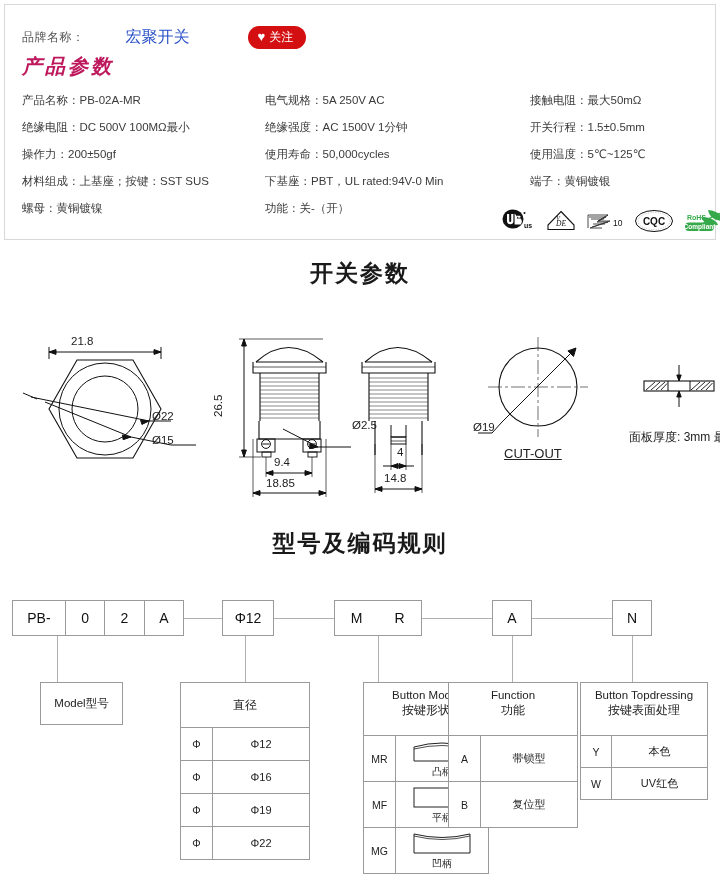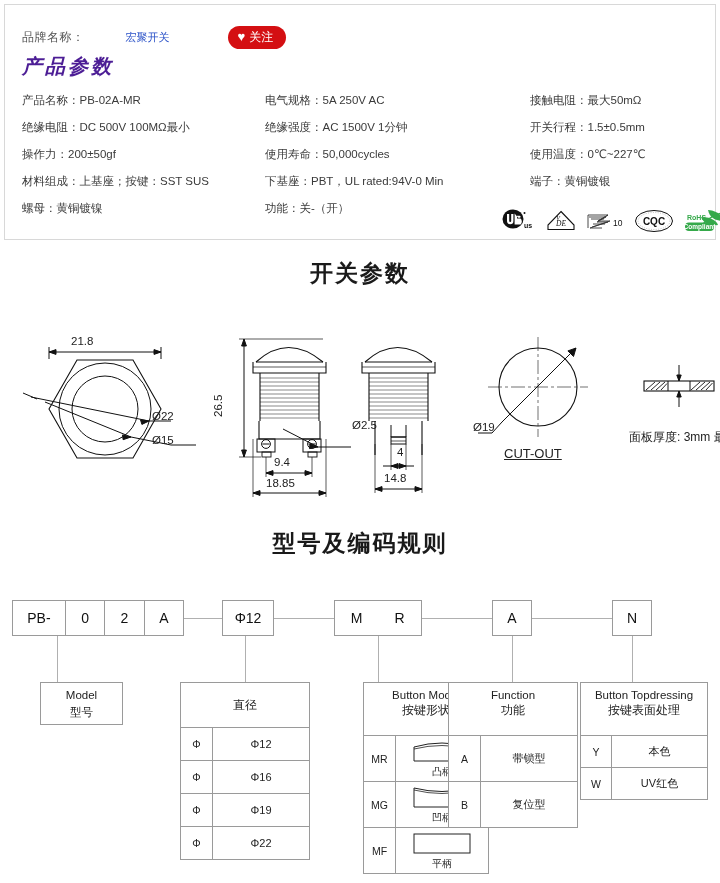--- a/index.html
+++ b/index.html
@@ -35,21 +35,21 @@
     align-items: center;
     height: 24px;
     gap: 40px;
   }
   .brand-label {
     font-size: 12px;
     color: #555;
     letter-spacing: .5px;
   }
   .brand-name {
-    font-size: 11px;
+    font-size: 16px;
     color: #2b52c8;
     margin-left: 1px;
     text-decoration: none;
   }
   .follow-btn {
     margin-left: 18px;
     background: #d40f12;
     color: #fff;
     border-radius: 13px;
     height: 23px;
@@ -71,21 +71,21 @@
 
   .section-title-cursive {
     position: absolute;
     left: 17px;
     top: 48px;
     font-family: "Liberation Serif", "DejaVu Serif", serif;
     font-size: 20px;
     font-weight: bold;
     font-style: italic;
     letter-spacing: 3px;
-    color: #4c1d95;
+    color: #be185d;
   }
 
   .spec-grid {
     position: absolute;
     left: 0;
     top: 88px;
     width: 712px;
   }
   .spec-row {
     display: flex;
@@ -233,21 +233,21 @@
     margin-top: 1px;
     color: #222;
   }
 
   
   .model-box {
     position: absolute;
     border: 1px solid #9a9a9a;
     box-sizing: border-box;
     display: flex;
-    flex-direction: column;
+    flex-direction: row;
     align-items: center;
     justify-content: center;
     font-size: 11.5px;
     color: #222;
     line-height: 17px;
     background: #fff;
   }
 </style>
 </head>
 <body>
@@ -272,21 +272,21 @@
       <div class="spec-cell spec-c3">接触电阻：最大50mΩ</div>
     </div>
     <div class="spec-row">
       <div class="spec-cell spec-c1">绝缘电阻：DC 500V 100MΩ最小</div>
       <div class="spec-cell spec-c2">绝缘强度：AC 1500V 1分钟</div>
       <div class="spec-cell spec-c3">开关行程：1.5±0.5mm</div>
     </div>
     <div class="spec-row">
       <div class="spec-cell spec-c1">操作力：200±50gf</div>
       <div class="spec-cell spec-c2">使用寿命：50,000cycles</div>
-      <div class="spec-cell spec-c3">使用温度：0℃~227℃</div>
+      <div class="spec-cell spec-c3">使用温度：5℃~125℃</div>
     </div>
     <div class="spec-row">
       <div class="spec-cell spec-c1">材料组成：上基座；按键：SST SUS</div>
       <div class="spec-cell spec-c2">下基座：PBT，UL rated:94V-0 Min</div>
       <div class="spec-cell spec-c3">端子：黄铜镀银</div>
     </div>
     <div class="spec-row">
       <div class="spec-cell spec-c1">螺母：黄铜镀镍</div>
       <div class="spec-cell spec-c2">功能：关-（开）</div>
       <div class="spec-cell spec-c3"></div>
@@ -584,38 +584,38 @@
       <span class="lt-key" style="width:32px;">MR</span>
       <span class="lt-val">
         <svg width="62" height="26">
           <path d="M3 23 L3 9 Q31 1 59 9 L59 23 Z" fill="none" stroke="#222" stroke-width="1"></path>
           <path d="M3 11 Q31 4 59 11" fill="none" stroke="#222" stroke-width="0.8"></path>
         </svg>
         <span class="shape-cap">凸柄</span>
       </span>
     </div>
     <div class="lt-row" style="height:45px;">
+      <span class="lt-key" style="width:32px;">MF</span>
+      <span class="lt-val">
+        <svg width="62" height="26">
+          <rect x="3" y="4" width="56" height="19" fill="none" stroke="#222" stroke-width="1"></rect>
+        </svg>
+        <span class="shape-cap">平柄</span>
+      </span>
+    </div>
+    <div class="lt-row" style="height:45px;">
       <span class="lt-key" style="width:32px;">MG</span>
       <span class="lt-val">
         <svg width="62" height="26">
           <path d="M3 4 Q31 11 59 4 L59 23 L3 23 Z" fill="none" stroke="#222" stroke-width="1"></path>
           <path d="M3 6 Q31 13 59 6" fill="none" stroke="#222" stroke-width="0.8"></path>
         </svg>
         <span class="shape-cap">凹柄</span>
       </span>
     </div>
-    <div class="lt-row" style="height:45px;">
-      <span class="lt-key" style="width:32px;">MF</span>
-      <span class="lt-val">
-        <svg width="62" height="26">
-          <rect x="3" y="4" width="56" height="19" fill="none" stroke="#222" stroke-width="1"></rect>
-        </svg>
-        <span class="shape-cap">平柄</span>
-      </span>
-    </div>
   </div>
 
   <div class="legend-table" style="left:448px;top:90px;width:130px;">
     <div class="lt-head" style="height:42px;">
       <div class="en">Function</div>
       <div class="zh">功能</div>
     </div>
     <div class="lt-row" style="height:45px;">
       <span class="lt-key" style="width:32px;">A</span>
       <span class="lt-val">带锁型</span>

